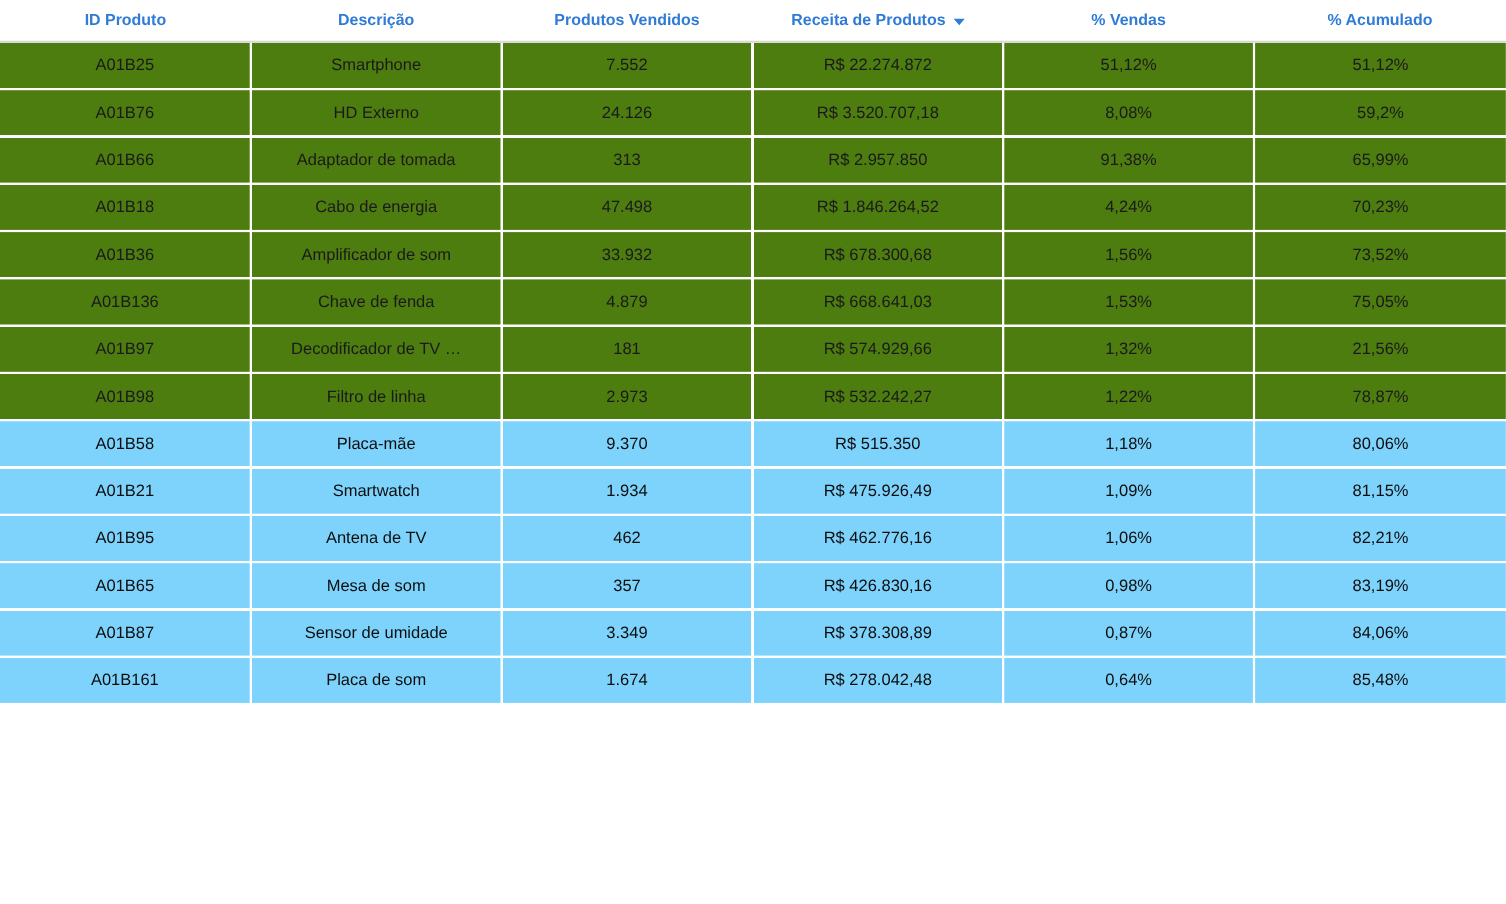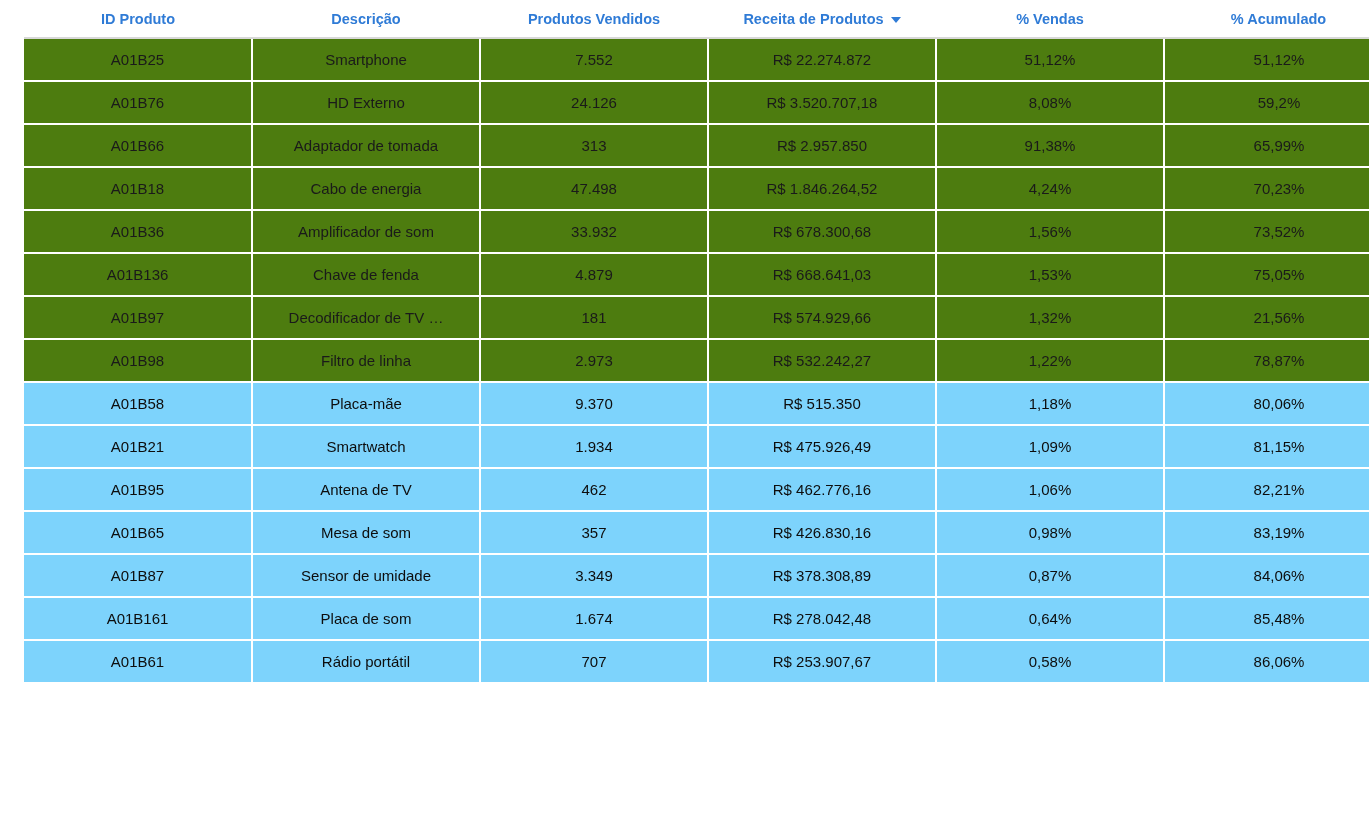--- a/index.html
+++ b/index.html
@@ -11,21 +11,20 @@
     width: 1369px;
     height: 822px;
     font-family: "Liberation Sans", sans-serif;
     overflow: hidden;
   }
   .table-wrap {
     width: 1369px;
     height: 822px;
     box-sizing: border-box;
     background: #ffffff;
-    padding-left: 24px;
   }
   table.data-table {
     border-collapse: collapse;
     width: 1369px;
     table-layout: fixed;
   }
   table.data-table col.c0 { width: 228px; }
   table.data-table col.c1 { width: 228px; }
   table.data-table col.c2 { width: 228px; }
   table.data-table col.c3 { width: 228px; }
@@ -239,23 +238,15 @@
           <td>84,06%</td>
         </tr>
         <tr class="grp-blue">
           <td>A01B161</td>
           <td>Placa de som</td>
           <td>1.674</td>
           <td>R$ 278.042,48</td>
           <td>0,64%</td>
           <td>85,48%</td>
         </tr>
-        <tr class="grp-blue">
-          <td>A01B61</td>
-          <td>Rádio portátil</td>
-          <td>707</td>
-          <td>R$ 253.907,67</td>
-          <td>0,58%</td>
-          <td>86,06%</td>
-        </tr>
       </tbody>
   </table>
 </div>
 
 </body></html>

